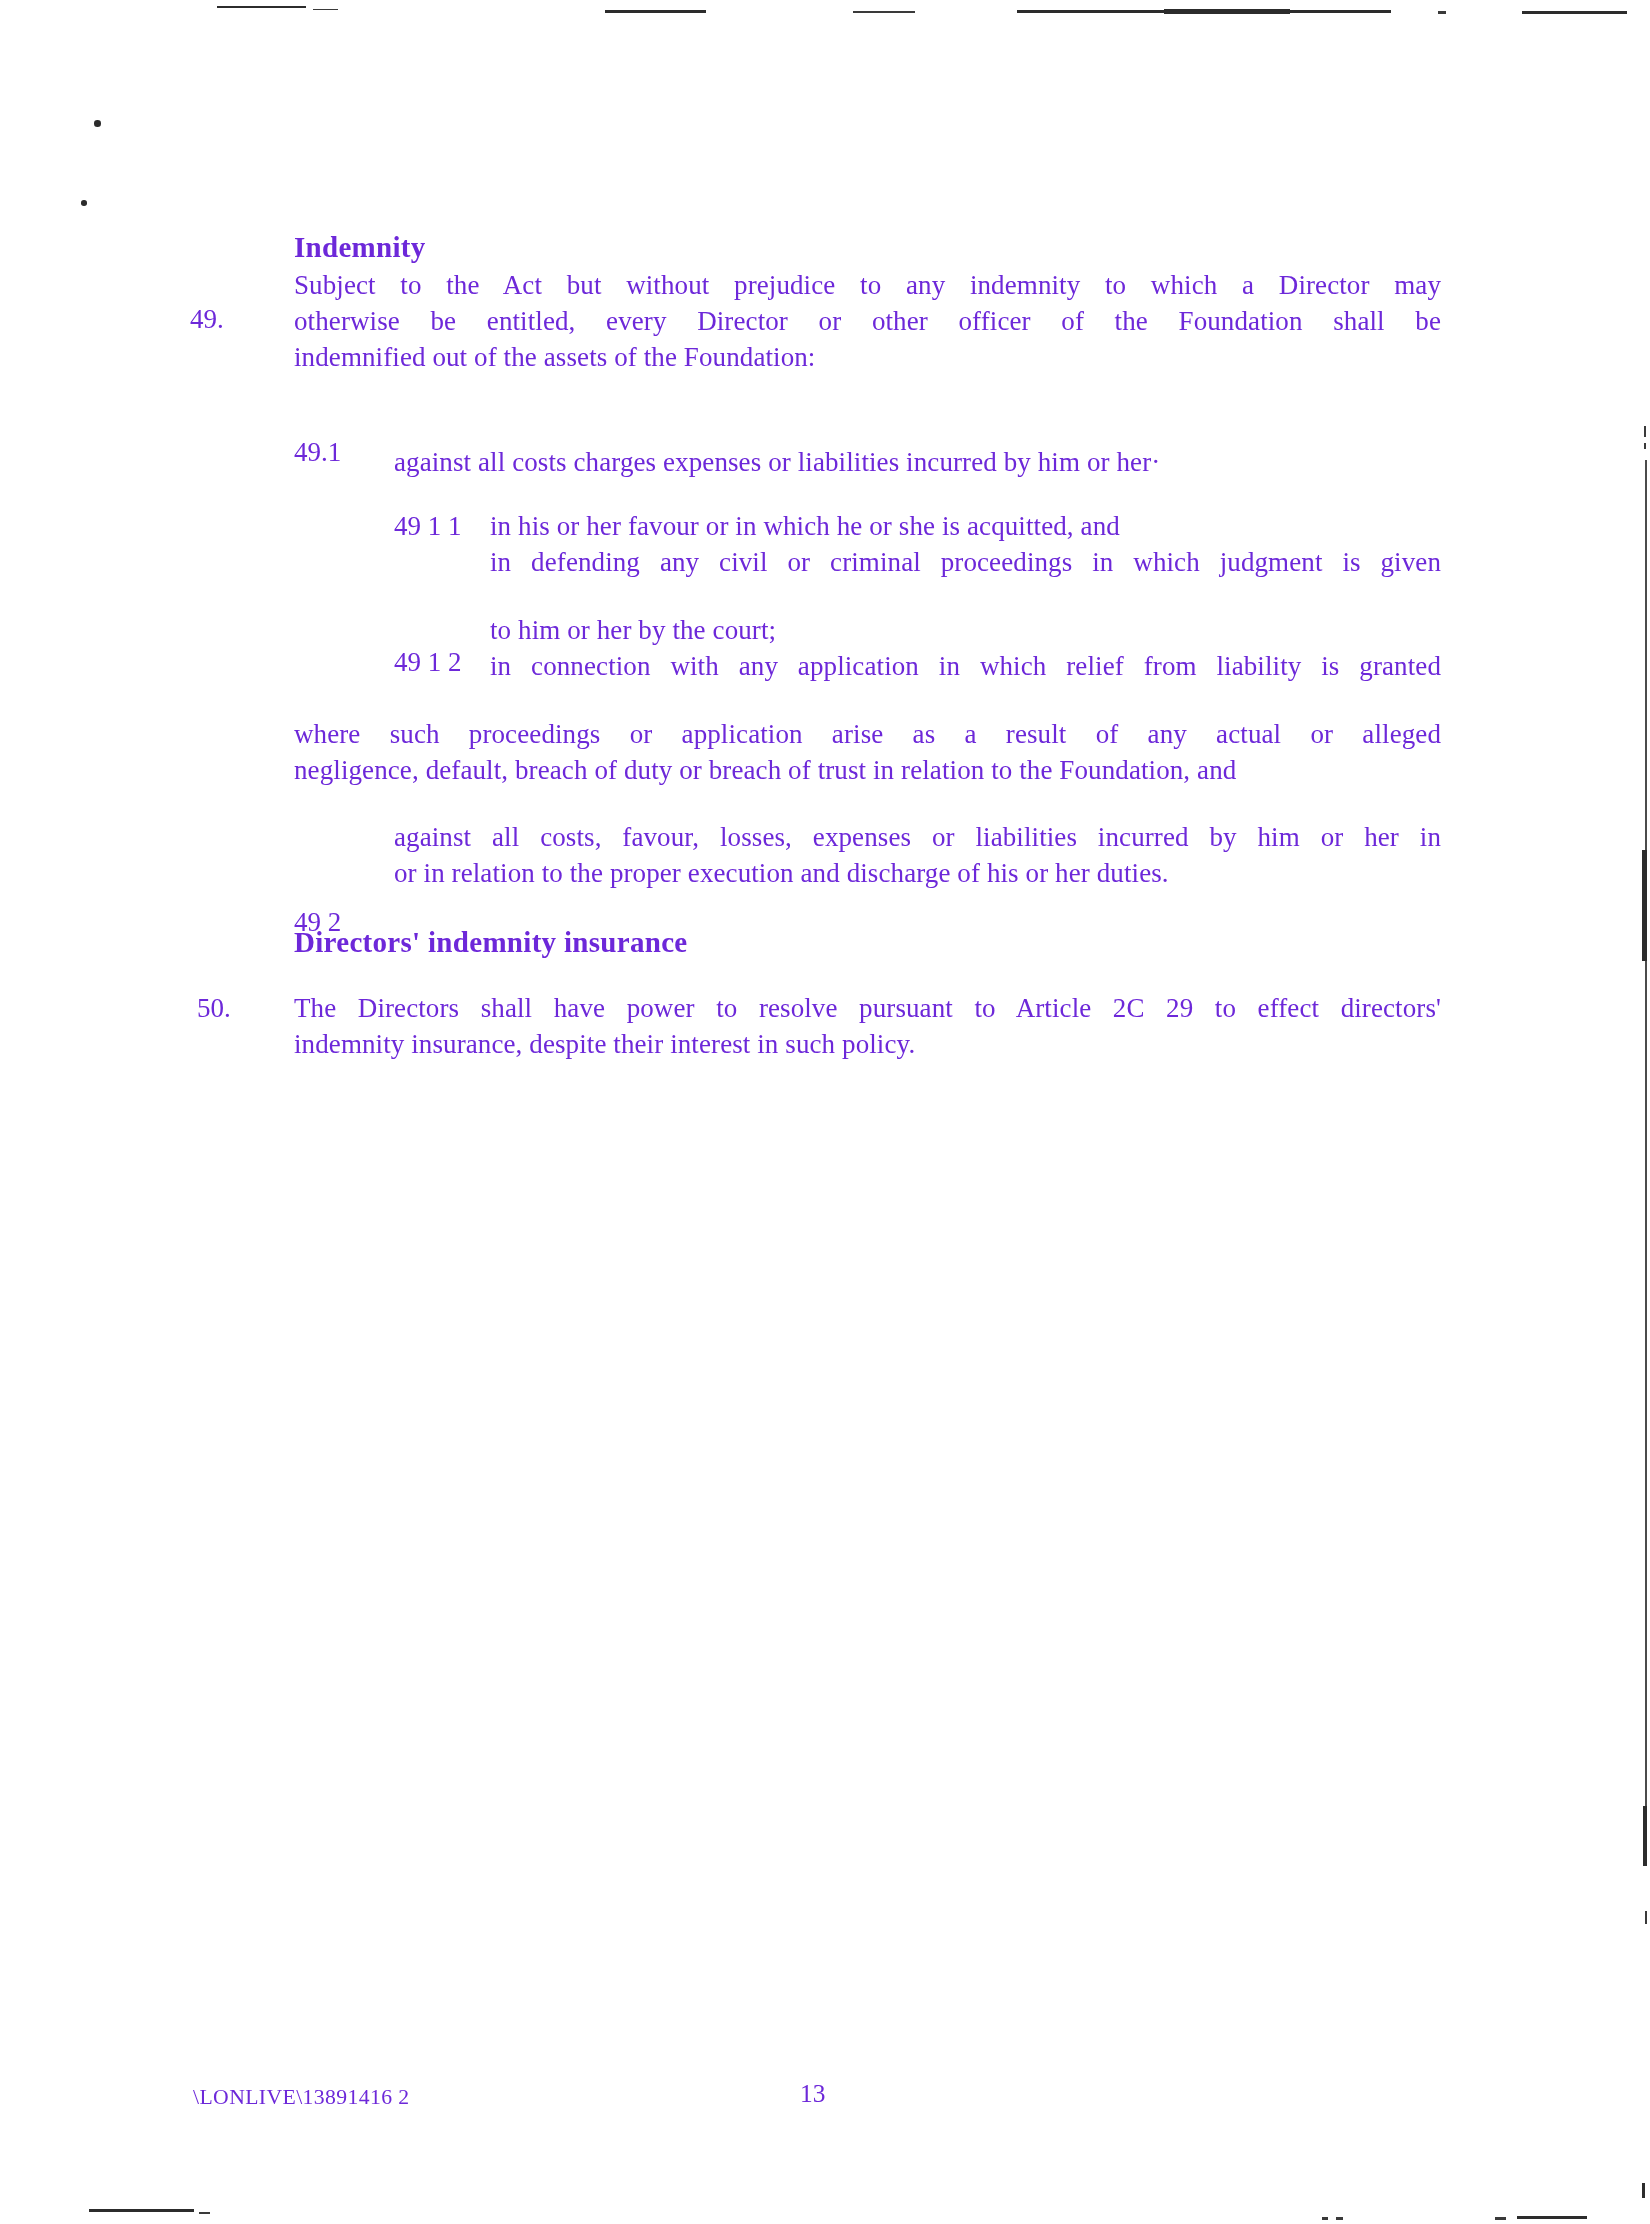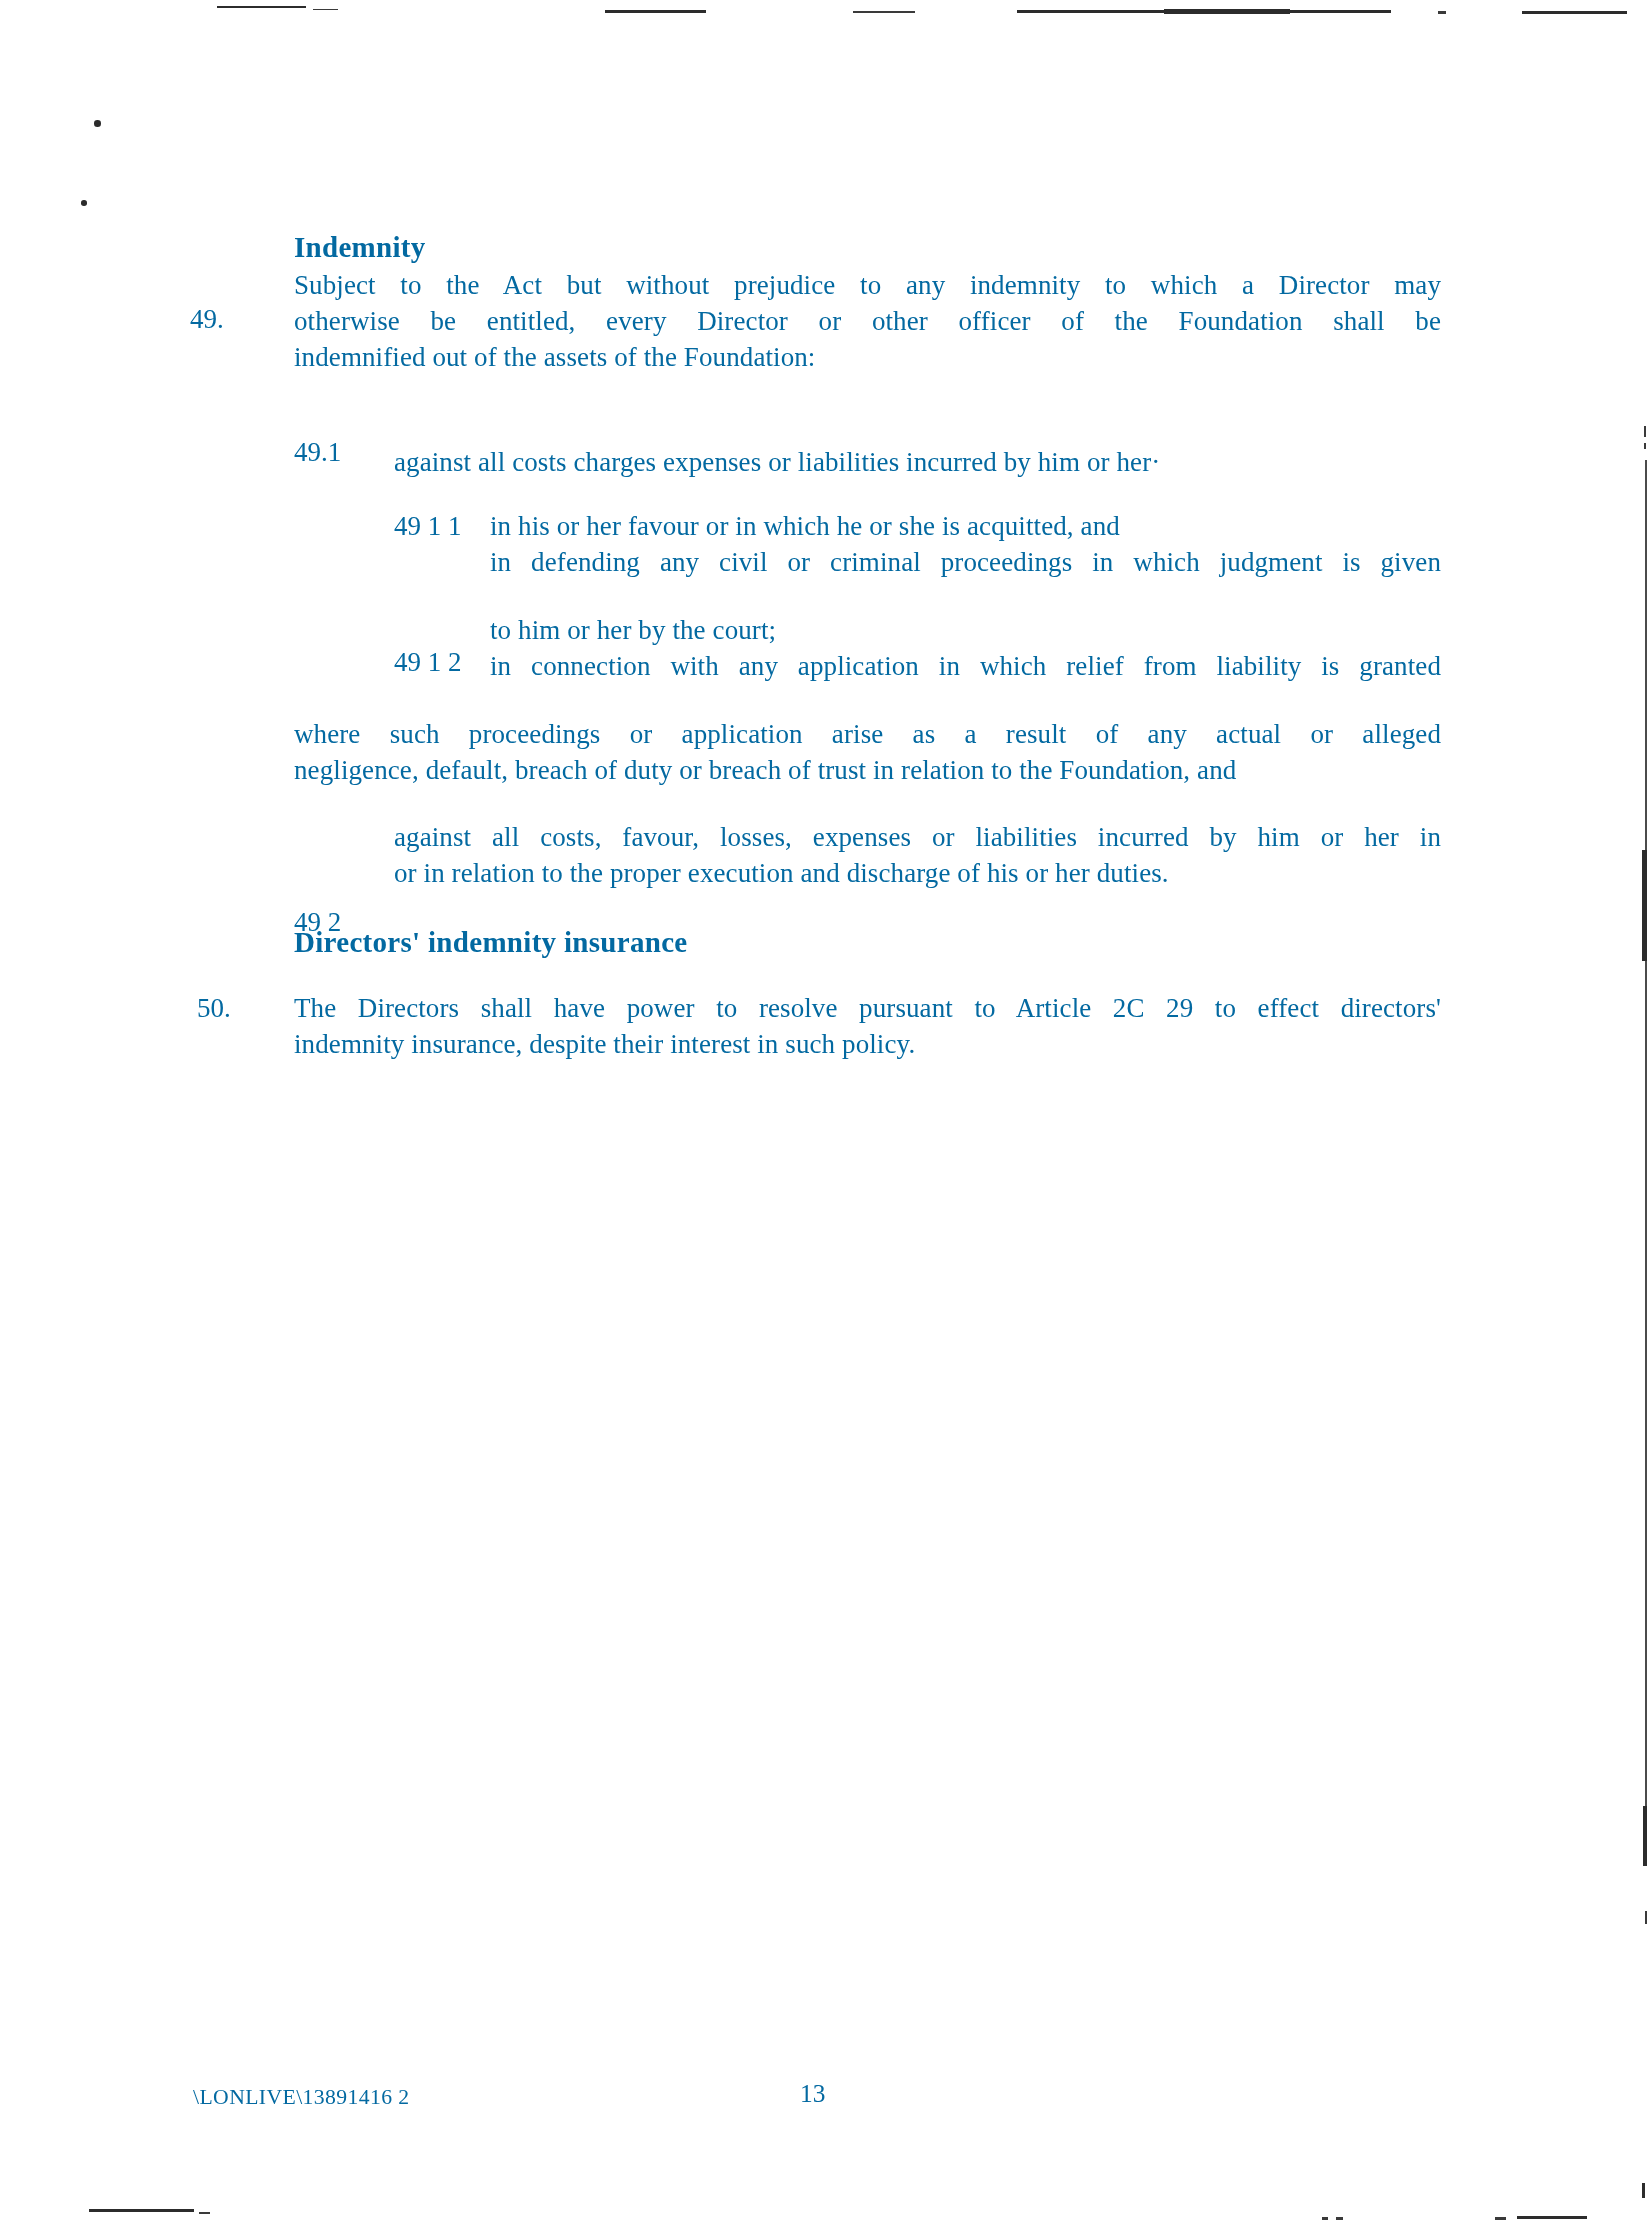--- a/index.html
+++ b/index.html
@@ -2,21 +2,21 @@
 <html style="font-size:15px"><head>
 <meta charset="utf-8">
 <style>
   html,body{margin:0;padding:0;background:#e8e8e8;}
   .page{
     position:relative;
     width:1651px;height:2224px;
     background:#ffffff;
     overflow:hidden;
     font-family:"Liberation Serif","DejaVu Serif",serif;
-    color:#0369a1;
+    color:#6d28d9;
   }
   .h1{
     position:absolute;
     font-size:29px;font-weight:bold;
     letter-spacing:0.3px;
     white-space:nowrap;
   }
   .num{
     position:absolute;
     font-size:27px;line-height:36px;

